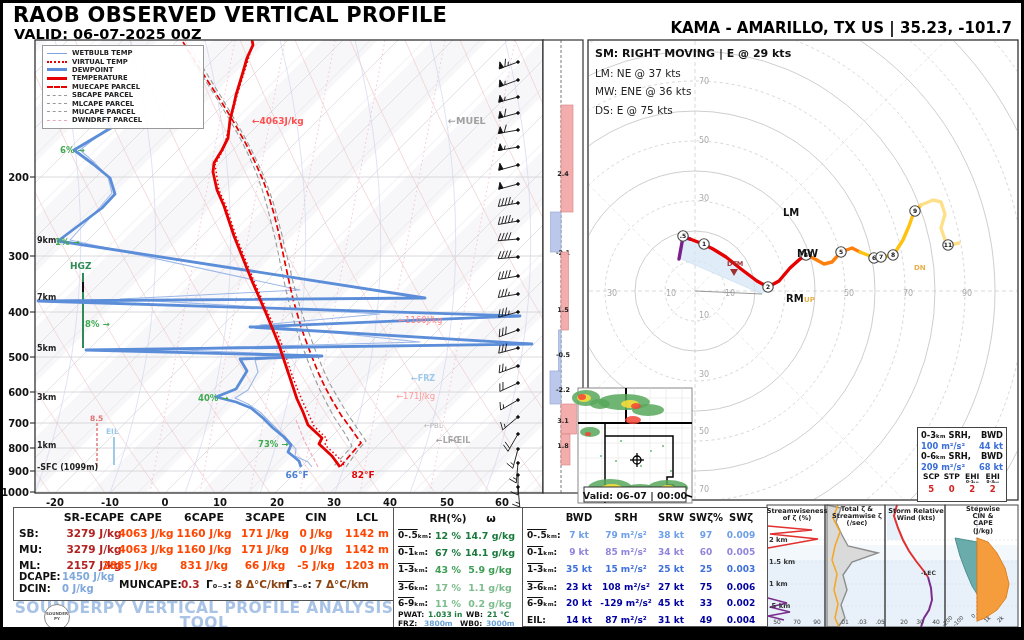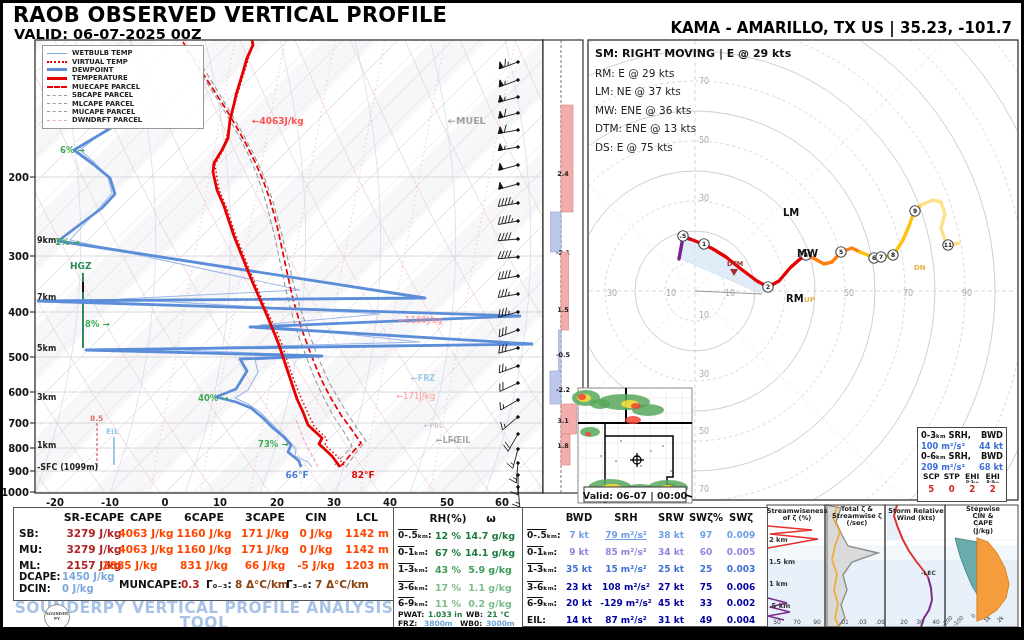--- a/index.html
+++ b/index.html
@@ -609,24 +609,22 @@
         <span class="lg-label">MUCAPE PARCEL</span>
       </div>
     <div class="lg-row">
         <span class="lg-sample" style="border-top:1px dashed #e8a7b8"></span>
         <span class="lg-label">DWNDRFT PARCEL</span>
       </div>
   </div>
 
   <div class="abs" id="sm-block">
     <div>SM: RIGHT MOVING | E @ 29 kts</div>
-    <div>RM: E @ 29 kts</div>
     <div>LM: NE @ 37 kts</div>
     <div>MW: ENE @ 36 kts</div>
-    <div>DTM: ENE @ 13 kts</div>
     <div>DS: E @ 75 kts</div>
   </div>
 
   <div class="abs" id="srh-box">
     <div class="srh-line">
         <span>0-3ₖₘ SRH,</span>
         <span>BWD</span>
       </div>
     <div class="srh-line srh-val">
         <span>100 m²/s²</span>
@@ -731,21 +729,21 @@
       <div class="cell" style="left:92px;top:111px;font-size:7.5px;font-weight:800;color:#6ba3d6;">3000m</div>
     </div>
   <div class="abs" id="shear-box">
       <div class="cell ctr" style="left:56px;top:4px;font-size:10px;font-weight:800;color:#111;">BWD</div>
       <div class="cell ctr" style="left:103px;top:4px;font-size:10px;font-weight:800;color:#111;">SRH</div>
       <div class="cell ctr" style="left:148px;top:4px;font-size:10px;font-weight:800;color:#111;">SRW</div>
       <div class="cell ctr" style="left:183px;top:4px;font-size:10px;font-weight:800;color:#111;">SWζ%</div>
       <div class="cell ctr" style="left:218px;top:4px;font-size:10px;font-weight:800;color:#111;">SWζ</div>
       <div class="cell" style="left:4px;top:22px;font-size:9px;font-weight:800;color:#111;"><span class="ovl">0-.5</span>ₖₘ:</div>
       <div class="cell ctr" style="left:56px;top:22px;font-size:9px;font-weight:600;color:#6d9ee8;">7 kt</div>
-      <div class="cell ctr" style="left:103px;top:22px;font-size:9px;font-weight:600;color:#6d9ee8;text-decoration:underline;">79 m²/s²</div>
+      <div class="cell ctr" style="left:103px;top:22px;font-size:9px;font-weight:600;color:#6d9ee8;">79 m²/s²</div>
       <div class="cell ctr" style="left:148px;top:22px;font-size:9px;font-weight:600;color:#6d9ee8;">38 kt</div>
       <div class="cell ctr" style="left:183px;top:22px;font-size:9px;font-weight:600;color:#6d9ee8;">97</div>
       <div class="cell ctr" style="left:218px;top:22px;font-size:9px;font-weight:600;color:#6d9ee8;">0.009</div>
       <div class="cell" style="left:4px;top:39px;font-size:9px;font-weight:800;color:#111;"><span class="ovl">0-1</span>ₖₘ:</div>
       <div class="cell ctr" style="left:56px;top:39px;font-size:9px;font-weight:600;color:#8f85dd;">9 kt</div>
       <div class="cell ctr" style="left:103px;top:39px;font-size:9px;font-weight:600;color:#8f85dd;">85 m²/s²</div>
       <div class="cell ctr" style="left:148px;top:39px;font-size:9px;font-weight:600;color:#8f85dd;">34 kt</div>
       <div class="cell ctr" style="left:183px;top:39px;font-size:9px;font-weight:600;color:#8f85dd;">60</div>
       <div class="cell ctr" style="left:218px;top:39px;font-size:9px;font-weight:600;color:#8f85dd;">0.005</div>
       <div class="cell" style="left:4px;top:56px;font-size:9px;font-weight:800;color:#111;"><span class="ovl">1-3</span>ₖₘ:</div>

